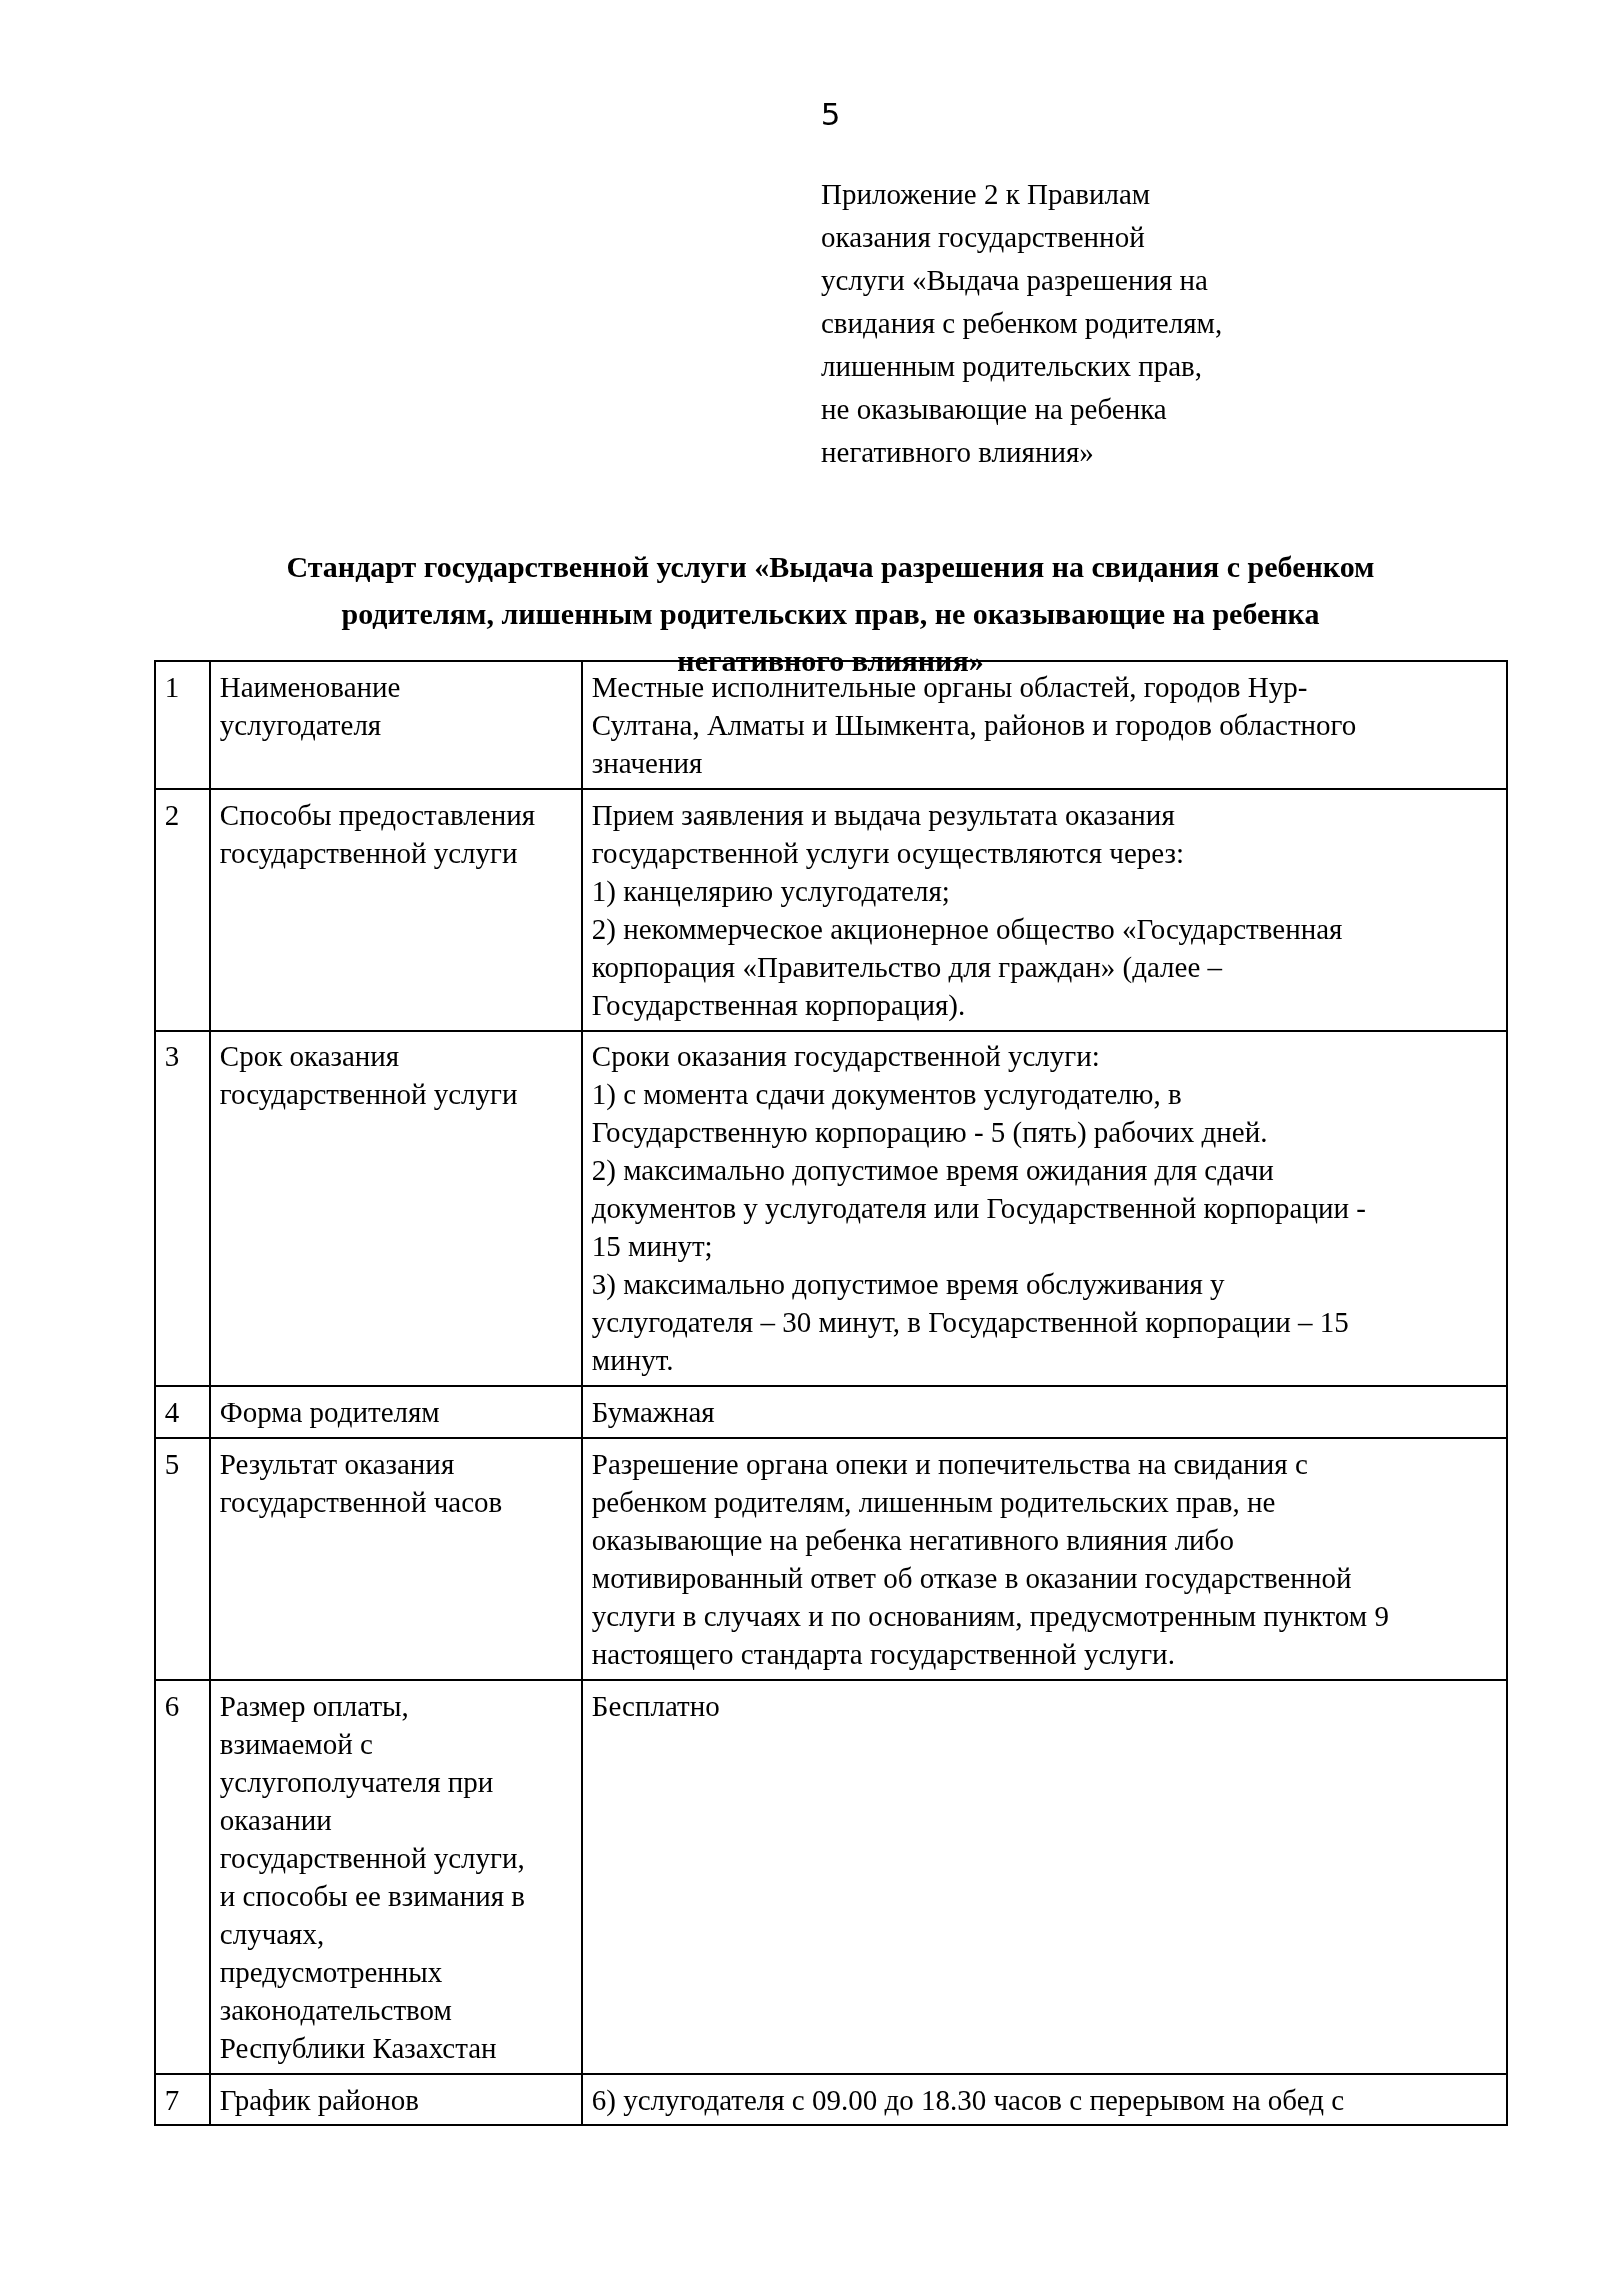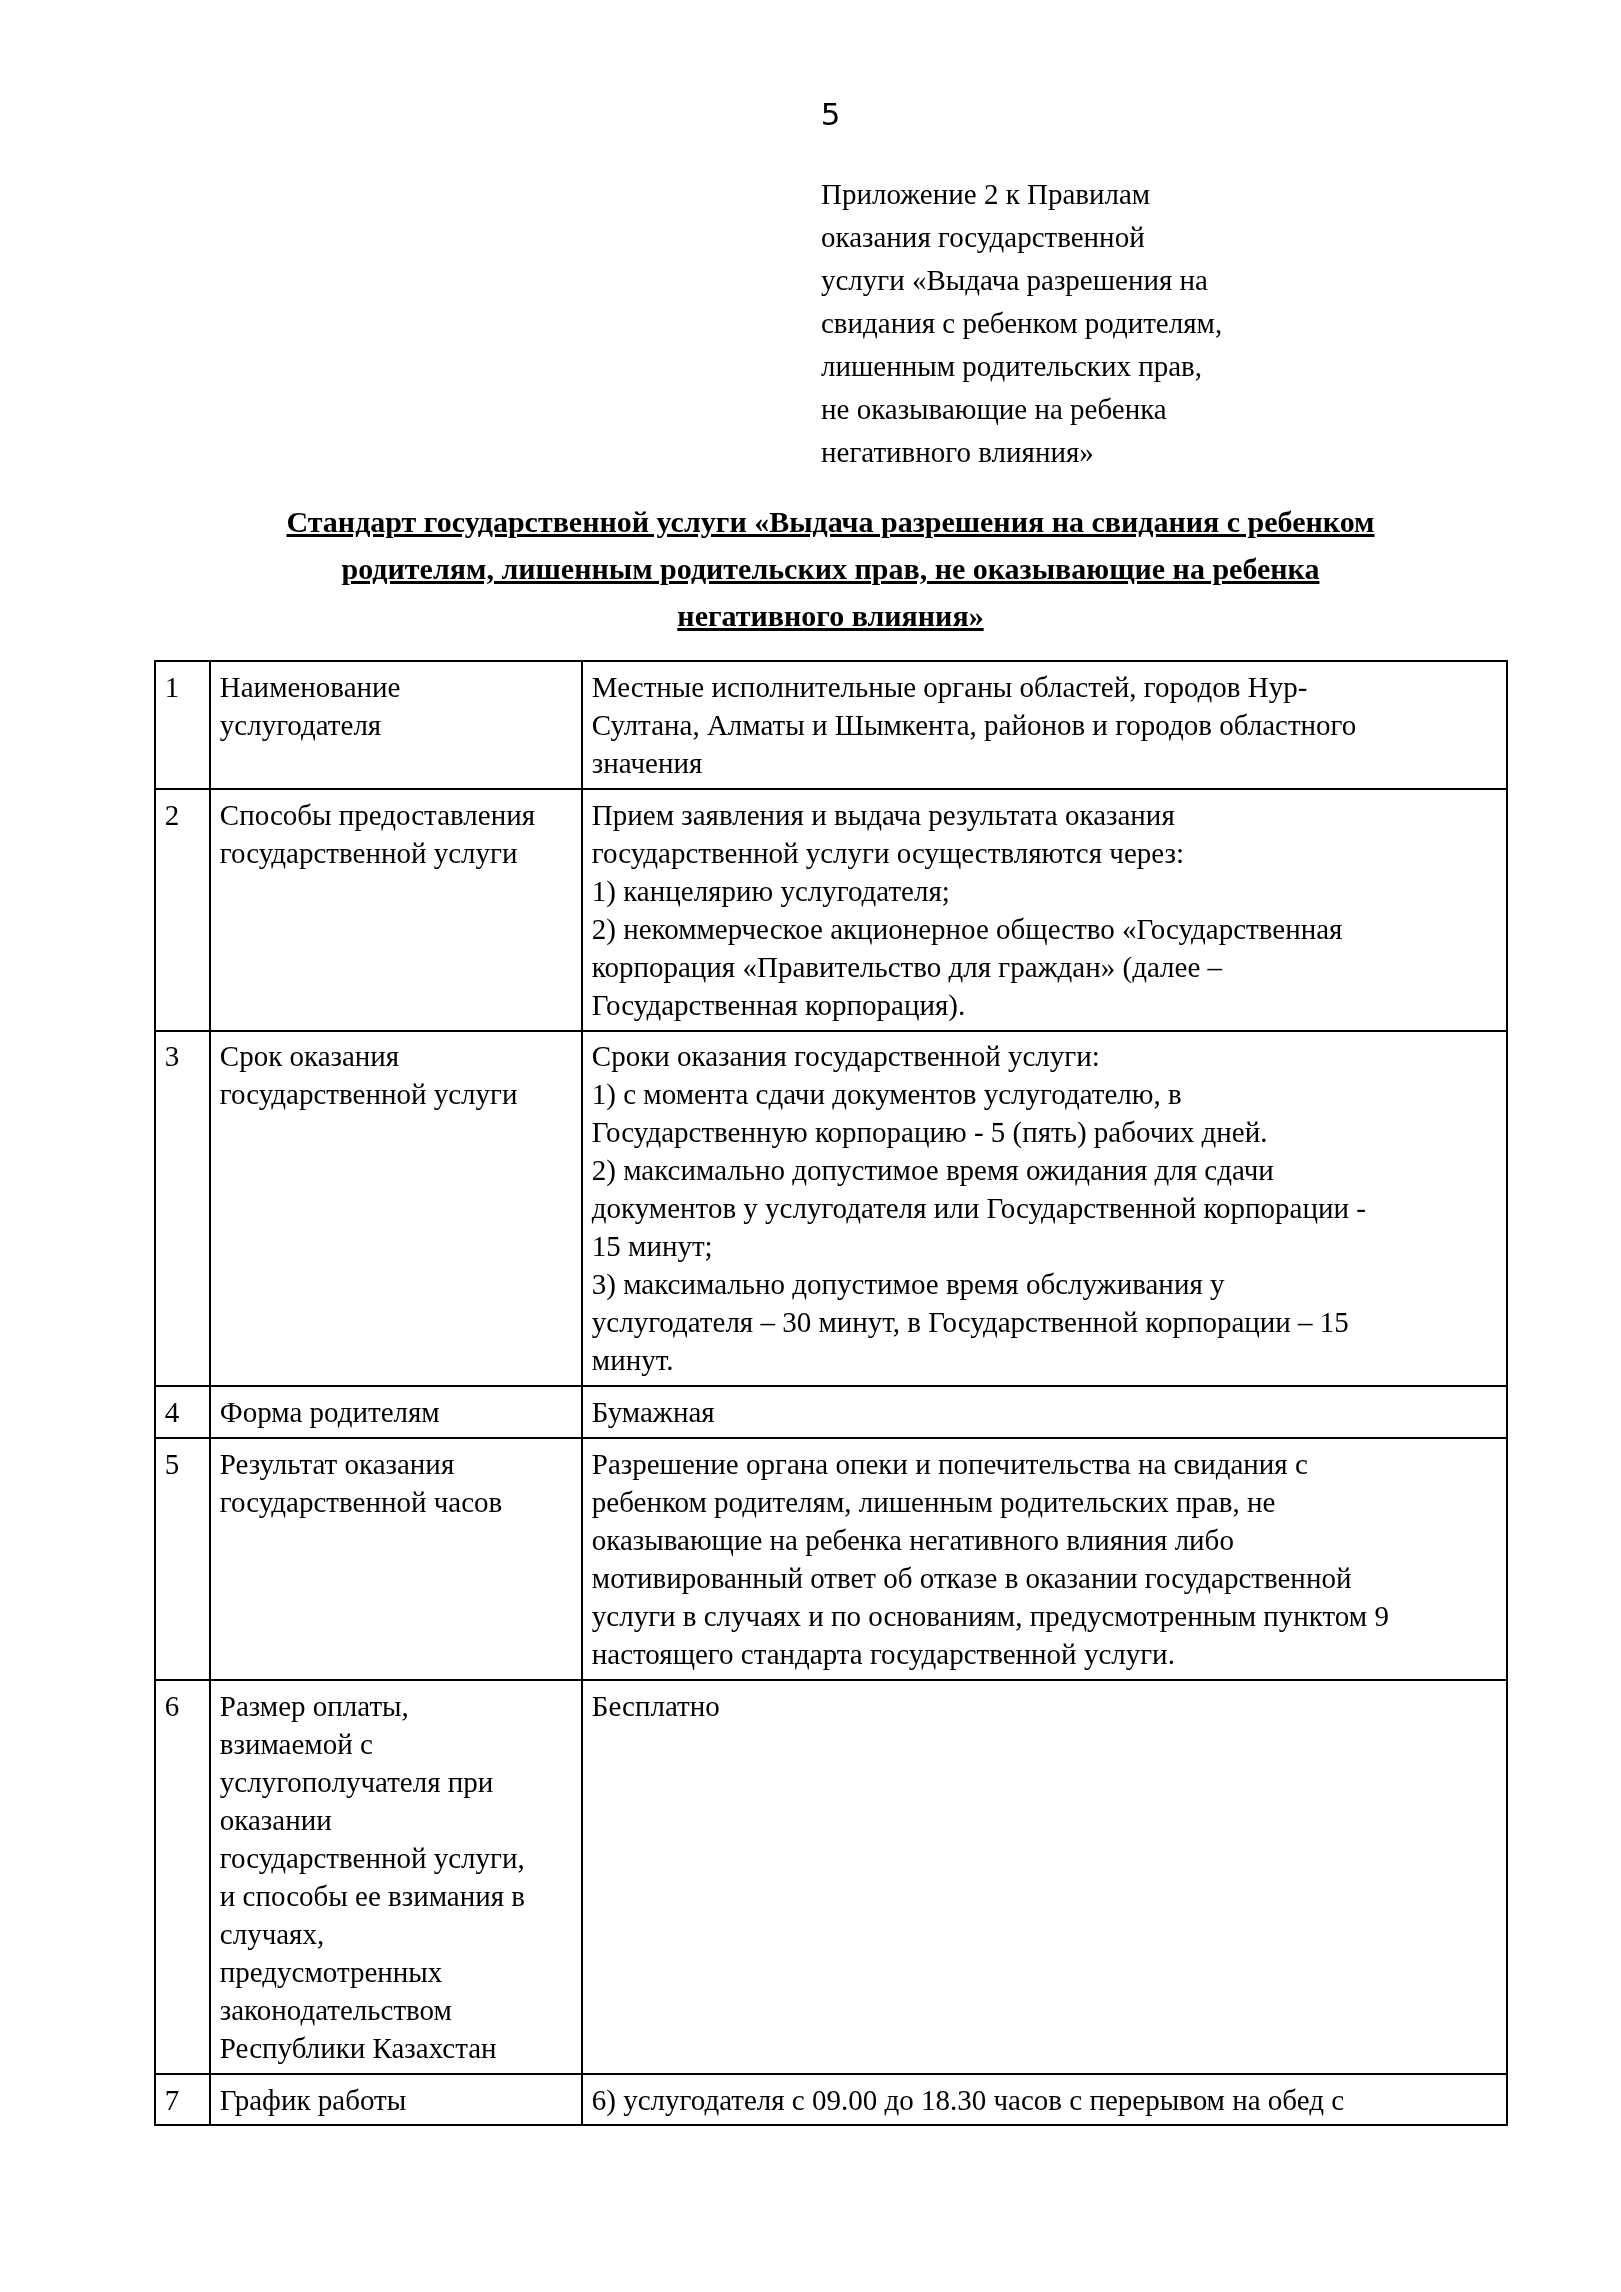--- a/index.html
+++ b/index.html
@@ -31,29 +31,28 @@
     top: 173px;
     right: 192px;
     width: 608px;
     text-align: left;
     font-size: 29px;
     line-height: 43px;
     white-space: pre-line;
   }
   .doc-title {
     position: absolute;
-    top: 498px;
+    top: 543px;
     left: 154px;
     width: 1353px;
     text-align: center;
     font-weight: bold;
     font-size: 30px;
     line-height: 47px;
     white-space: pre-line;
-    text-decoration: underline;
   }
   table.standard-table {
     position: absolute;
     top: 660px;
     left: 154px;
     width: 1353px;
     border-collapse: collapse;
     table-layout: fixed;
   }
   table.standard-table td {
@@ -160,20 +159,20 @@
 государственной услуги,
 и способы ее взимания в
 случаях,
 предусмотренных
 законодательством
 Республики Казахстан</td>
         <td class="cell-value">Бесплатно</td>
       </tr>
       <tr>
         <td class="cell-num">7</td>
-        <td class="cell-label">График работы</td>
+        <td class="cell-label">График районов</td>
         <td class="cell-value">6) услугодателя с 09.00 до 18.30 часов с перерывом на обед с</td>
       </tr>
     </tbody>
   </table>
 
 </div>
 
 
 </body></html>

